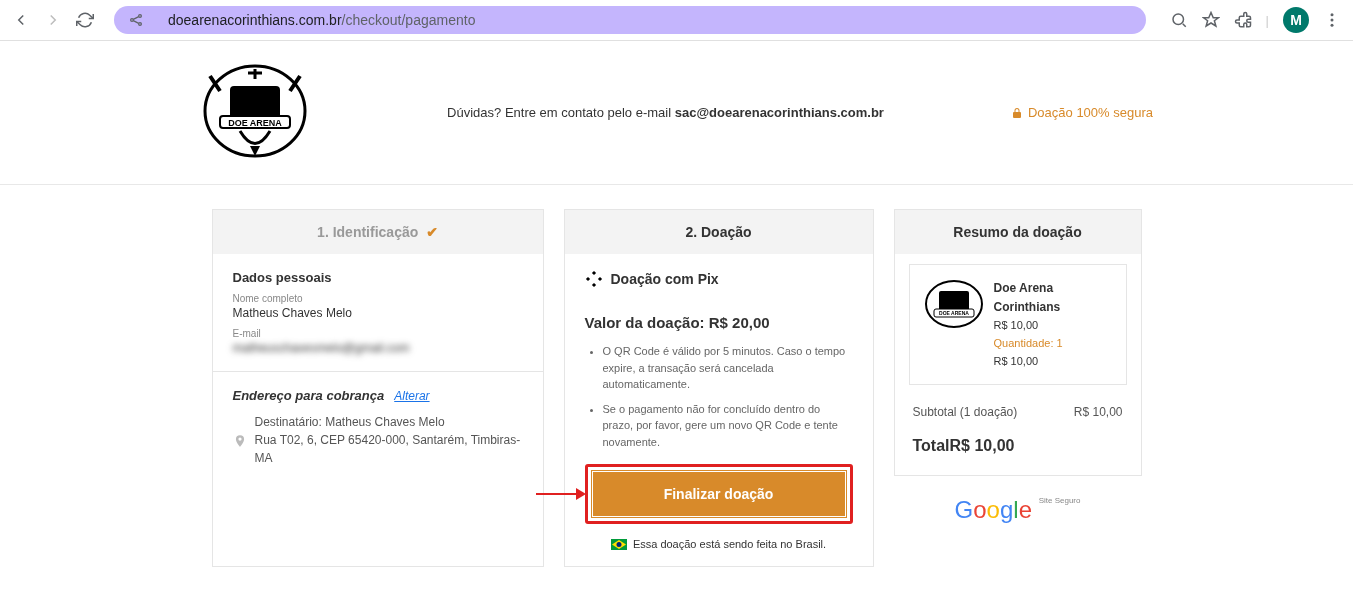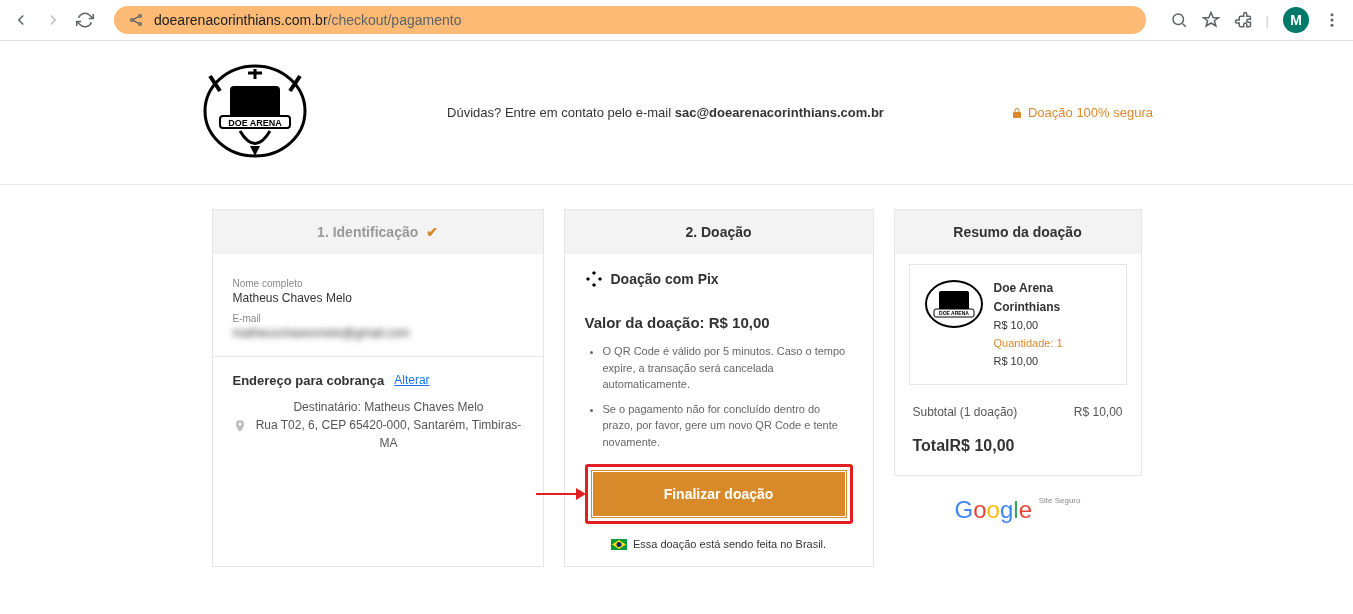--- a/index.html
+++ b/index.html
@@ -3,21 +3,21 @@
   <meta charset="utf-8">
   <style>
     * { margin: 0; padding: 0; box-sizing: border-box; }
     body { font-family: Arial, sans-serif; background: #fff; color: #333; font-size: 13px; }
     
     
     .browser-bar { display: flex; align-items: center; padding: 6px 12px; gap: 14px; background: #fff; border-bottom: 1px solid #e0e0e0; }
     .nav-arrow { width: 18px; height: 18px; color: #5f6368; cursor: pointer; display: flex; align-items: center; justify-content: center; }
     .nav-arrow.disabled { color: #bdbdbd; }
     .reload { width: 18px; height: 18px; color: #5f6368; cursor: pointer; }
-    .url-bar { flex: 1; display: flex; background: #fdba74; border-radius: 20px; padding: 6px 14px; gap: 10px; margin-left: 6px; }
+    .url-bar { flex: 1; display: flex; background: #c4b5fd; border-radius: 20px; padding: 6px 14px; gap: 24px; margin-left: 6px; }
     .site-icon { width: 16px; height: 16px; color: #5f6368; }
     .url-text { color: #202124; font-size: 14px; }
     .url-text .domain { color: #202124; }
     .url-text .path { color: #5f6368; }
     .bar-right { display: flex; align-items: center; gap: 14px; margin-left: 10px; }
     .bar-icon { width: 18px; height: 18px; color: #5f6368; cursor: pointer; }
     .avatar { width: 26px; height: 26px; border-radius: 50%; background: #00796b; color: #fff; display: flex; align-items: center; justify-content: center; font-weight: bold; font-size: 14px; }
     .menu-dots { width: 18px; color: #5f6368; cursor: pointer; }
     
     
@@ -36,25 +36,25 @@
     .card-body { padding: 16px 20px; }
     
     .col1 { width: 332px; }
     .col1 .card-header { color: #999; }
     .check-icon { color: #d88a2a; margin-left: 4px; }
     .section-title { font-weight: bold; margin-bottom: 8px; font-size: 13px; }
     .field-label { font-size: 10px; color: #888; margin-top: 8px; }
     .field-value { font-size: 12px; color: #333; margin-top: 2px; }
     .blurred { filter: blur(3px); user-select: none; }
     .divider { border-top: 1px solid #e5e5e5; margin: 16px -20px; }
-    .address-row { display: flex; align-items: flex-start; gap: 10px; margin-bottom: 10px; }
+    .address-row { display: flex; align-items: center; gap: 10px; margin-bottom: 10px; font-style: italic; }
     .alterar-link { color: #1a73e8; font-size: 12px; text-decoration: underline; cursor: pointer; }
     .address-detail { display: flex; gap: 8px; }
     .pin-icon { width: 14px; color: #bbb; flex-shrink: 0; margin-top: 2px; }
-    .address-text { font-size: 12px; color: #555; line-height: 1.5; text-align: center; }
+    .address-text { font-size: 12px; color: #555; line-height: 1.5; }
     
     .col2 { width: 310px; }
     .pix-row { display: flex; align-items: center; gap: 8px; margin-bottom: 26px; }
     .pix-icon { width: 18px; height: 18px; }
     .pix-label { font-weight: bold; font-size: 14px; }
     .valor { font-weight: bold; font-size: 15px; margin-bottom: 12px; }
     .bullet-list { padding-left: 18px; font-size: 11px; color: #666; line-height: 1.5; }
     .bullet-list li { margin-bottom: 8px; }
     .finalize-btn-wrapper { border: 3px solid #e02020; border-radius: 3px; padding: 4px; margin-top: 14px; position: relative; }
     .finalize-btn { background: #d88a2a; color: #fff; border: 1px solid #fff; outline: 1px solid #d88a2a; padding: 14px; width: 100%; font-weight: bold; font-size: 14px; cursor: pointer; }
@@ -150,20 +150,21 @@
 </div>
 
 <div class="main-content">
 
   <div class="card col1">
     <div class="card-header">
       <span>1. Identificação</span>
       <span class="check-icon">✔</span>
     </div>
     <div class="card-body">
+      <div class="section-title">Dados pessoais</div>
       <div class="field-label">Nome completo</div>
       <div class="field-value">Matheus Chaves Melo</div>
       <div class="field-label">E-mail</div>
       <div class="field-value blurred">matheuschavesmelo@gmail.com</div>
       <div class="divider"></div>
       <div class="address-row">
         <span class="section-title" style="margin-bottom:0">Endereço para cobrança</span>
         <a class="alterar-link">Alterar</a>
       </div>
       <div class="address-detail">
@@ -183,21 +184,21 @@
     <div class="card-body">
       <div class="pix-row">
         <svg class="pix-icon" viewBox="0 0 24 24" fill="#000">
             <rect x="10" y="2" width="4" height="4" transform="rotate(45 12 4)"></rect>
             <rect x="2" y="10" width="4" height="4" transform="rotate(45 4 12)"></rect>
             <rect x="18" y="10" width="4" height="4" transform="rotate(45 20 12)"></rect>
             <rect x="10" y="18" width="4" height="4" transform="rotate(45 12 20)"></rect>
           </svg>
         <span class="pix-label">Doação com Pix</span>
       </div>
-      <div class="valor">Valor da doação: R$ 10,00</div>
+      <div class="valor">Valor da doação: R$ 20,00</div>
       <ul class="bullet-list">
         <li>O QR Code é válido por 5 minutos. Caso o tempo expire, a transação será cancelada automaticamente.</li>
         <li>Se o pagamento não for concluído dentro do prazo, por favor, gere um novo QR Code e tente novamente.</li>
       </ul>
       <div class="finalize-btn-wrapper">
         <svg class="arrow-annotation" width="50" height="20" viewBox="0 0 50 20">
             <line x1="0" y1="10" x2="40" y2="10" stroke="#e02020" stroke-width="2"></line>
             <polygon points="40,4 50,10 40,16" fill="#e02020"></polygon>
           </svg>
         <button class="finalize-btn">Finalizar doação</button>

